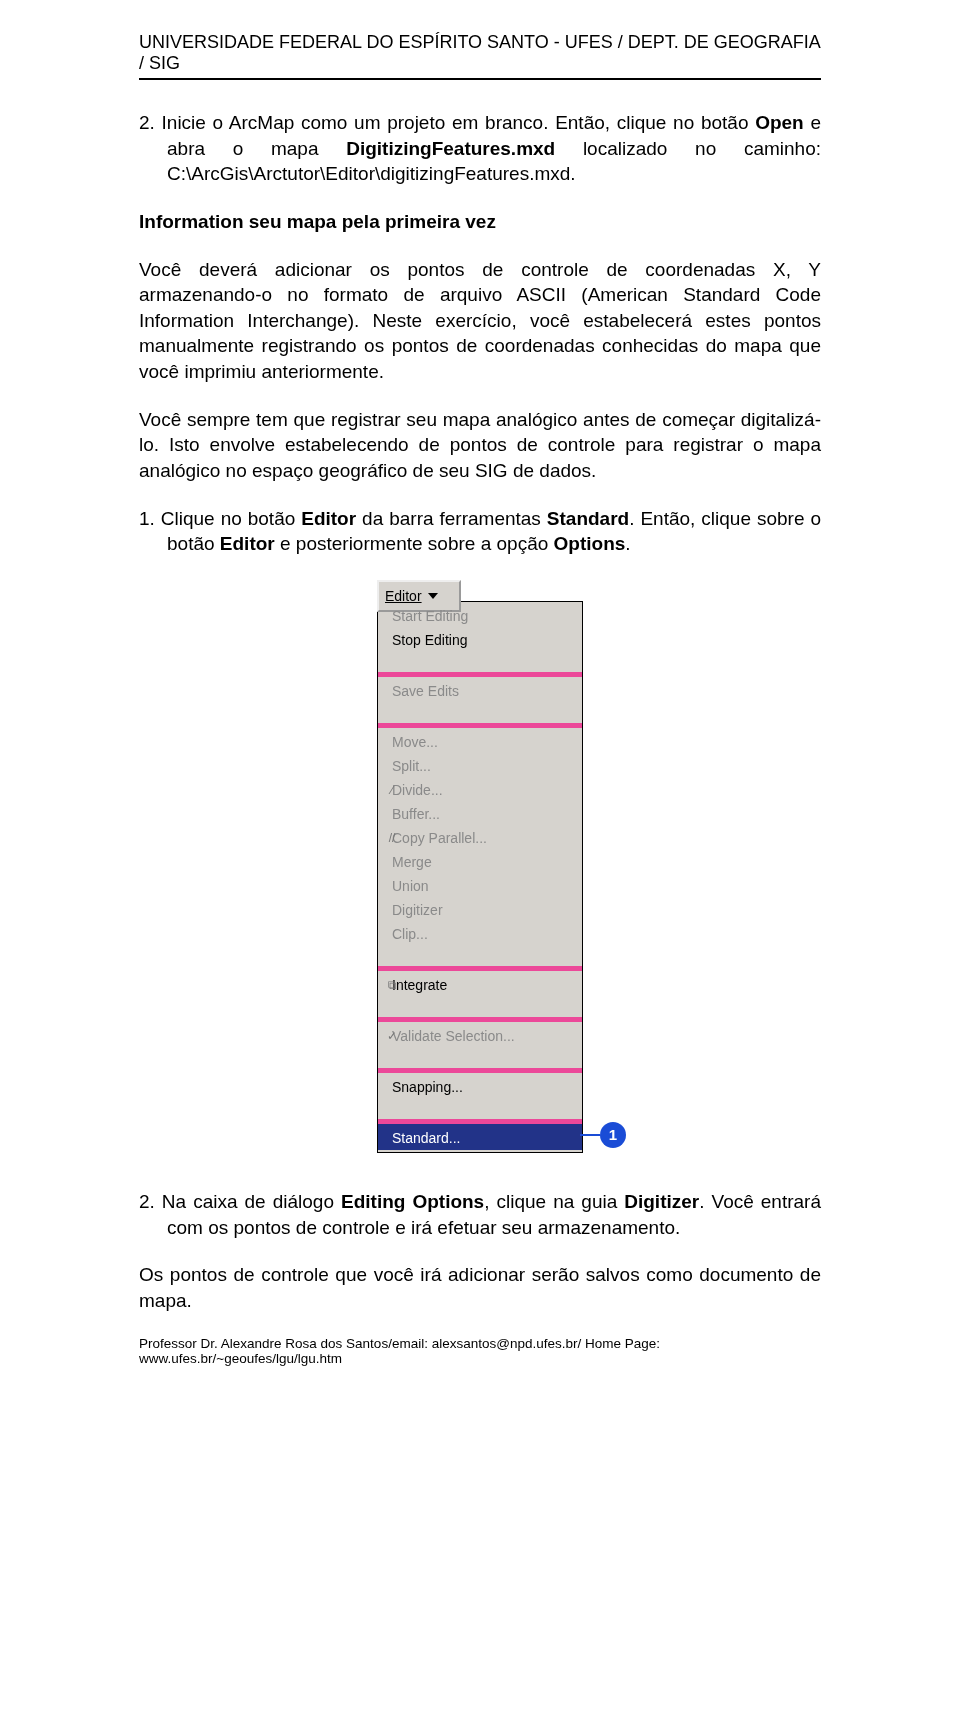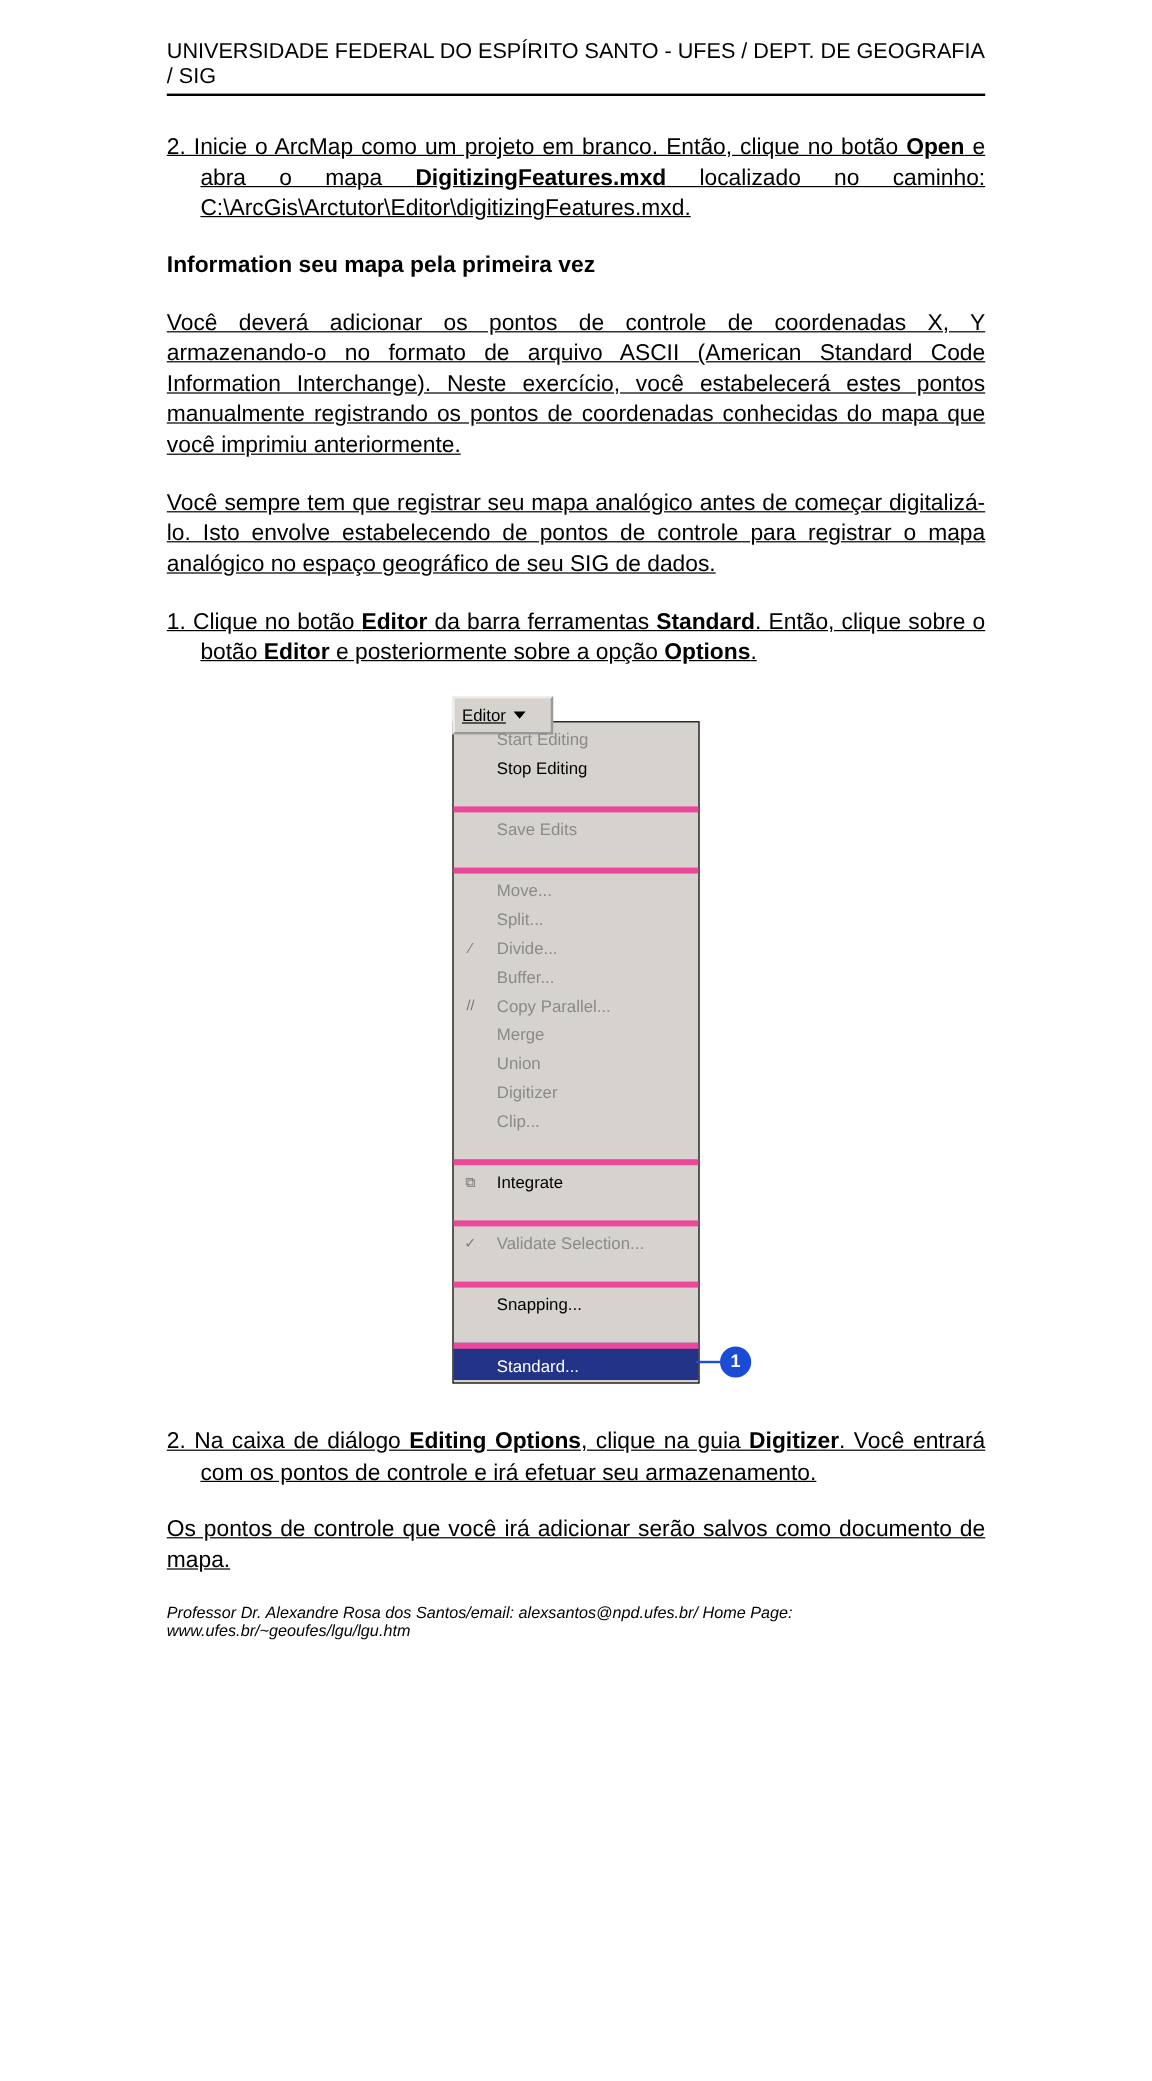--- a/index.html
+++ b/index.html
@@ -1,36 +1,36 @@
 <!DOCTYPE html>
 <html><head>
 <meta charset="utf-8">
 <style>
   html,body{margin:0;padding:0;background:#fff;font-family:Arial,Helvetica,sans-serif;color:#000;}
   .page{width:852px;min-height:1734px;margin:0 auto;position:relative;box-sizing:border-box;padding:32px 85px 24px 85px;}
   .header{font-size:18px;border-bottom:2px solid #000;padding-bottom:4px;margin-bottom:30px;}
   .para{font-size:19px;line-height:1.35;margin:0 0 22px 0;text-align:justify;}
   .bold{font-weight:bold;}
   .hang{padding-left:28px;text-indent:-28px;}
-  .just{text-align:justify;text-decoration:underline;}
+  .just{text-align:justify;}
   .menu-wrap{display:flex;justify-content:center;margin:18px 0 36px 0;}
   .menu{width:204px;background:#d6d3ce;border:1px solid #000;font-family:Tahoma,Arial,sans-serif;font-size:14px;position:relative;}
   .editor-btn{background:#d6d3ce;border:2px outset #eee;padding:3px 6px;display:flex;align-items:center;gap:6px;margin:-22px 0 0 -1px;width:68px;height:22px;position:absolute;top:0;left:0;}
   .editor-arrow{width:0;height:0;border-left:5px solid transparent;border-right:5px solid transparent;border-top:6px solid #000;display:inline-block;}
   .menu ul{list-style:none;margin:0;padding:2px 0;}
-  .menu li{padding:4px 10px 4px 36px;display:flex;align-items:center;color:#000;position:relative;}
+  .menu li{padding:4px 10px 4px 14px;display:flex;align-items:center;color:#000;position:relative;}
   .menu li.disabled{color:#8a8a8a;}
   .menu li.sep{border-top:5px solid #ec4899;margin-top:20px;padding-top:6px;}
   .menu li.highlight{background:#223388;color:#fff;}
   .mi-icon{position:absolute;left:6px;width:16px;height:16px;display:flex;align-items:center;justify-content:center;font-size:12px;color:#777;}
   .callout{position:absolute;right:-44px;bottom:4px;display:flex;align-items:center;}
   .dot{width:26px;height:26px;border-radius:50%;background:#1a4cd6;color:#fff;display:flex;align-items:center;justify-content:center;font-weight:bold;font-size:15px;}
   .lead{width:20px;height:2px;background:#1a4cd6;}
   .pgnum-row{border-top:2px solid #000;border-bottom:2px solid #000;text-align:center;padding:2px 0;font-size:18px;margin-top:26px;}
-  .footer{font-size:13.5px;margin-top:4px;font-style:italic;}
+  .footer{font-size:13.5px;margin-top:4px;}
 </style>
 </head>
 <body>
 
 <div class="page">
 
   <div class="header">UNIVERSIDADE FEDERAL DO ESPÍRITO SANTO - UFES / DEPT. DE GEOGRAFIA / SIG</div>
 
   <p class="para just hang">
     <span>2. Inicie o ArcMap como um projeto em branco. Então, clique no botão </span><span class="bold">Open</span><span> e abra o mapa </span><span class="bold">DigitizingFeatures.mxd</span><span> localizado no caminho: C:\ArcGis\Arctutor\Editor\digitizingFeatures.mxd.</span>

